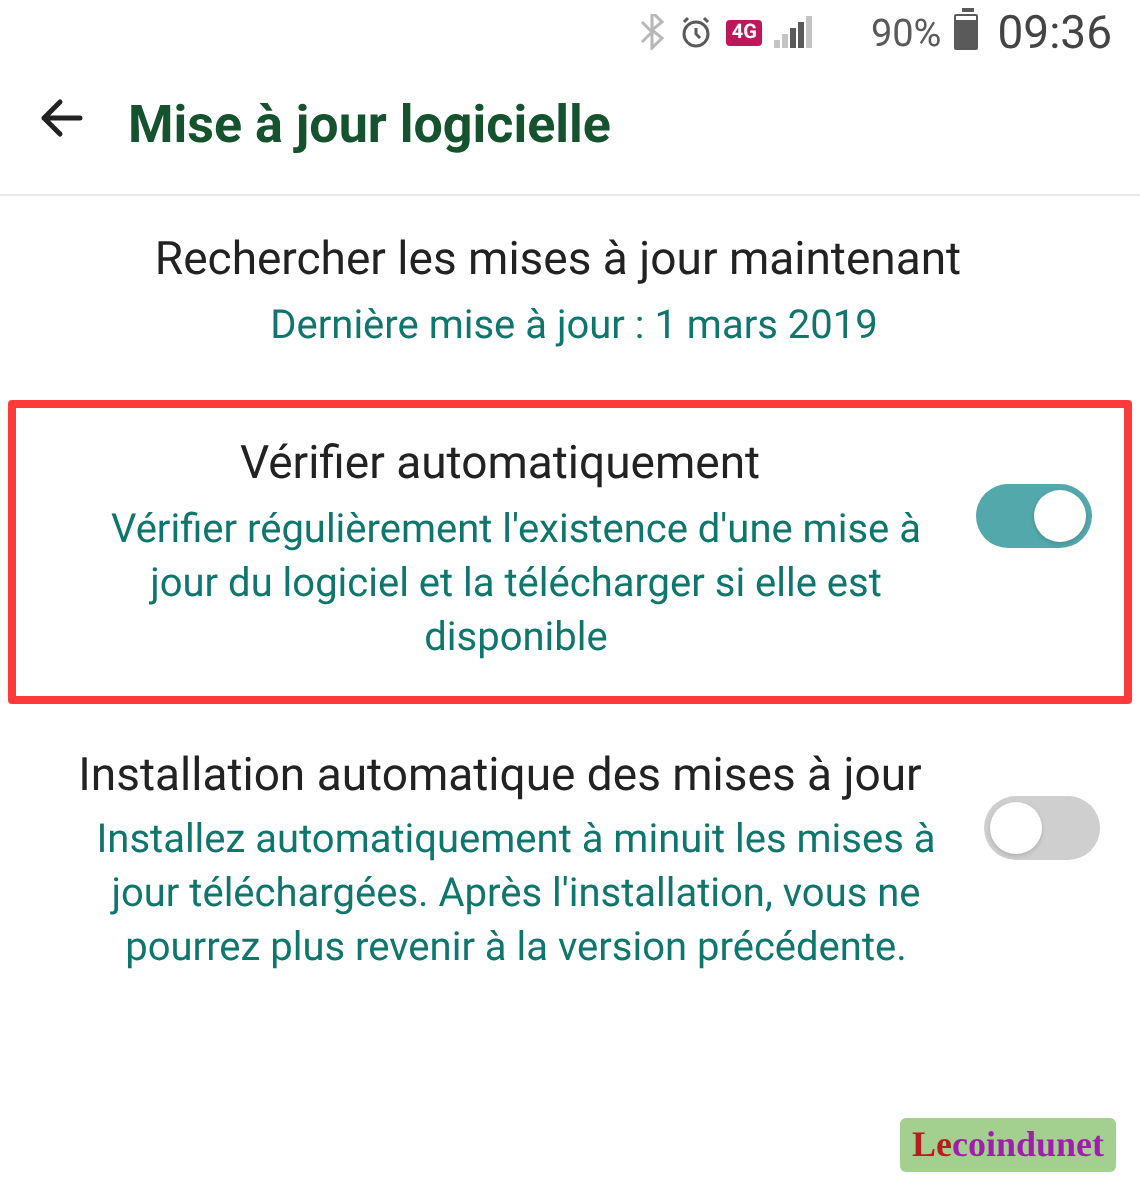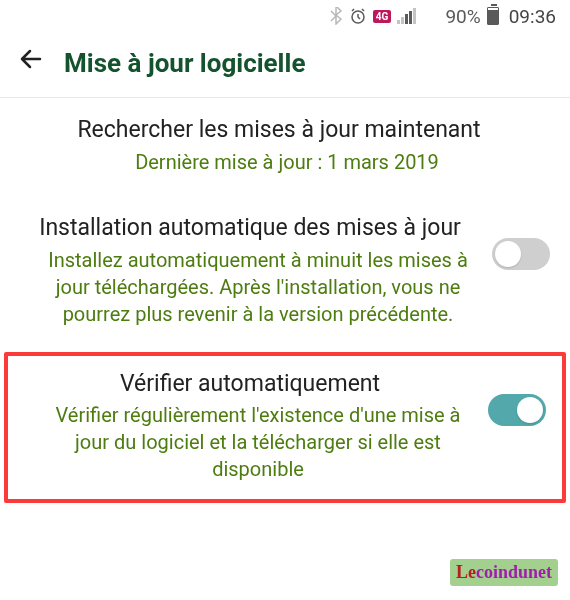--- a/index.html
+++ b/index.html
@@ -36,21 +36,21 @@
       font-weight: bold;
       padding: 1px 3px;
       border-radius: 2px;
     }
     .status-bar .battery-pct {
       font-size: 19px;
       color: #5a5a5a;
       margin-left: 23px;
     }
     .status-bar .time {
-      font-size: 19px;
+      font-size: 23px;
       color: #444;
       margin-left: 4px;
     }
     .header {
       display: flex;
       align-items: center;
       padding: 14px 18px 18px 18px;
       gap: 20px;
       border-bottom: 1px solid #e8e8e8;
     }
@@ -86,21 +86,21 @@
       text-align: center;
     }
     .item-title {
       font-size: 23px;
       color: #222;
       margin-bottom: 4px;
       line-height: 1.25;
     }
     .item-sub {
       font-size: 20px;
-      color: #4d7c0f;
+      color: #0f766e;
       line-height: 1.35;
       margin-left: 16px;
     }
     .toggle {
       width: 58px;
       height: 32px;
       border-radius: 16px;
       position: relative;
       flex-shrink: 0;
       margin-top: 24px;
@@ -230,39 +230,39 @@
 
 <div class="list">
 
   <div class="item">
     <div class="item-text">
       <div class="item-title">Rechercher les mises à jour maintenant</div>
       <div class="item-sub">Dernière mise à jour : 1 mars 2019</div>
     </div>
   </div>
 
+  <div class="item highlighted">
+    <div class="item-text">
+      <div class="item-title">Vérifier automatiquement</div>
+      <div class="item-sub">Vérifier régulièrement l'existence d'une mise à jour du logiciel et la télécharger si elle est disponible</div>
+    </div>
+    <div class="toggle on">
+      <div class="knob"></div>
+    </div>
+  </div>
+
   <div class="item">
     <div class="item-text">
       <div class="item-title">Installation automatique des mises à jour</div>
       <div class="item-sub">Installez automatiquement à minuit les mises à jour téléchargées. Après l'installation, vous ne pourrez plus revenir à la version précédente.</div>
     </div>
     <div class="toggle off">
       <div class="knob"></div>
     </div>
   </div>
 
-  <div class="item highlighted">
-    <div class="item-text">
-      <div class="item-title">Vérifier automatiquement</div>
-      <div class="item-sub">Vérifier régulièrement l'existence d'une mise à jour du logiciel et la télécharger si elle est disponible</div>
-    </div>
-    <div class="toggle on">
-      <div class="knob"></div>
-    </div>
-  </div>
-
 </div>
 
 <div class="watermark">
   <span class="bg">
     <span class="l1">Le</span><span class="l2">coindunet</span>
   </span>
 </div>
 
 </body></html>

